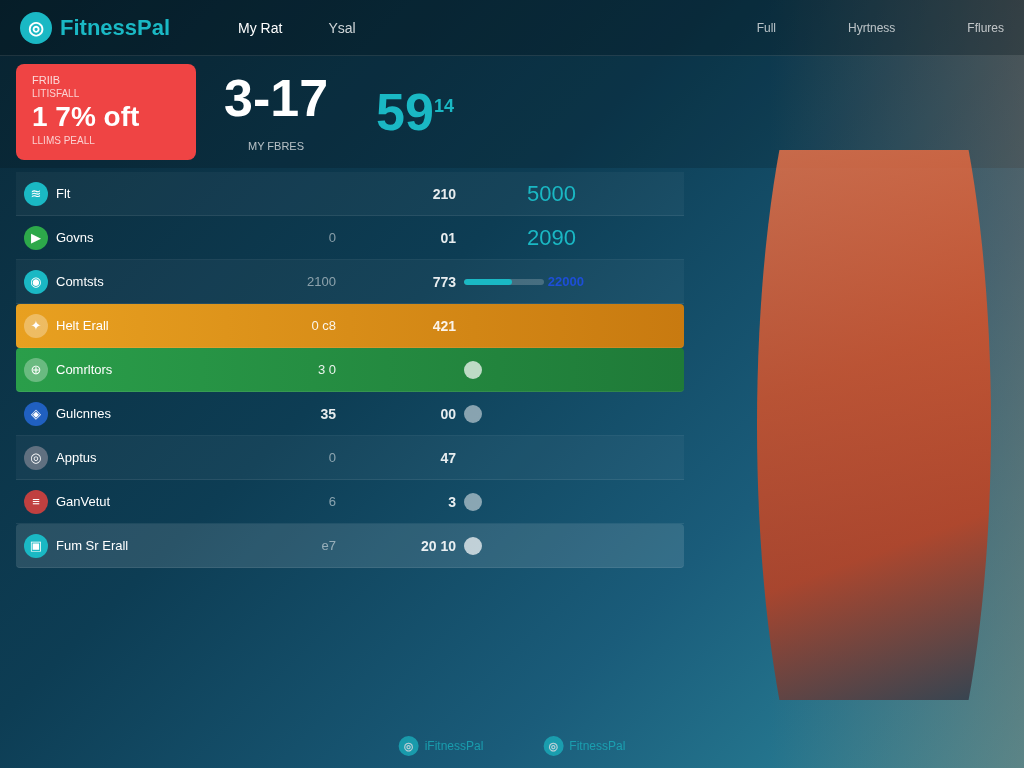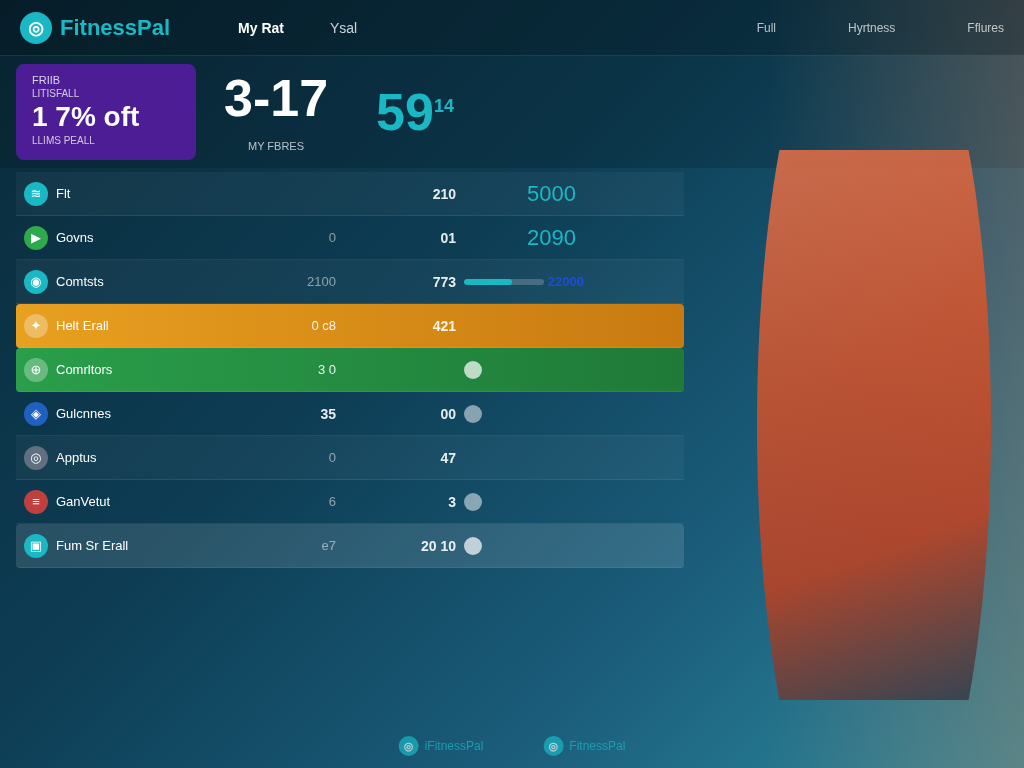--- a/index.html
+++ b/index.html
@@ -87,21 +87,21 @@
     .nav-item {
       color: rgba(255,255,255,0.8);
       font-size: 14px;
       cursor: pointer;
       padding: 4px 8px;
       border-radius: 4px;
     }
 
     .nav-item.active {
       color: white;
-      font-weight: bold;
+      font-weight: normal;
     }
 
     .header-right {
       margin-left: auto;
       display: flex;
       gap: 40px;
       align-items: center;
     }
 
     .header-col {
@@ -140,21 +140,21 @@
       font-size: 28px;
       font-weight: bold;
       color: white;
     }
 
     .hero-card .sub {
       font-size: 10px;
       color: rgba(255,255,255,0.75);
     }
 
-    .hero-card.teal { background: #4c1d95; }
+    .hero-card.teal { background: #ef4444; }
 
     .hero-stat {
       display: flex;
       flex-direction: column;
       align-items: center;
       justify-content: center;
       padding: 8px 20px;
       gap: 16px;
     }
 

